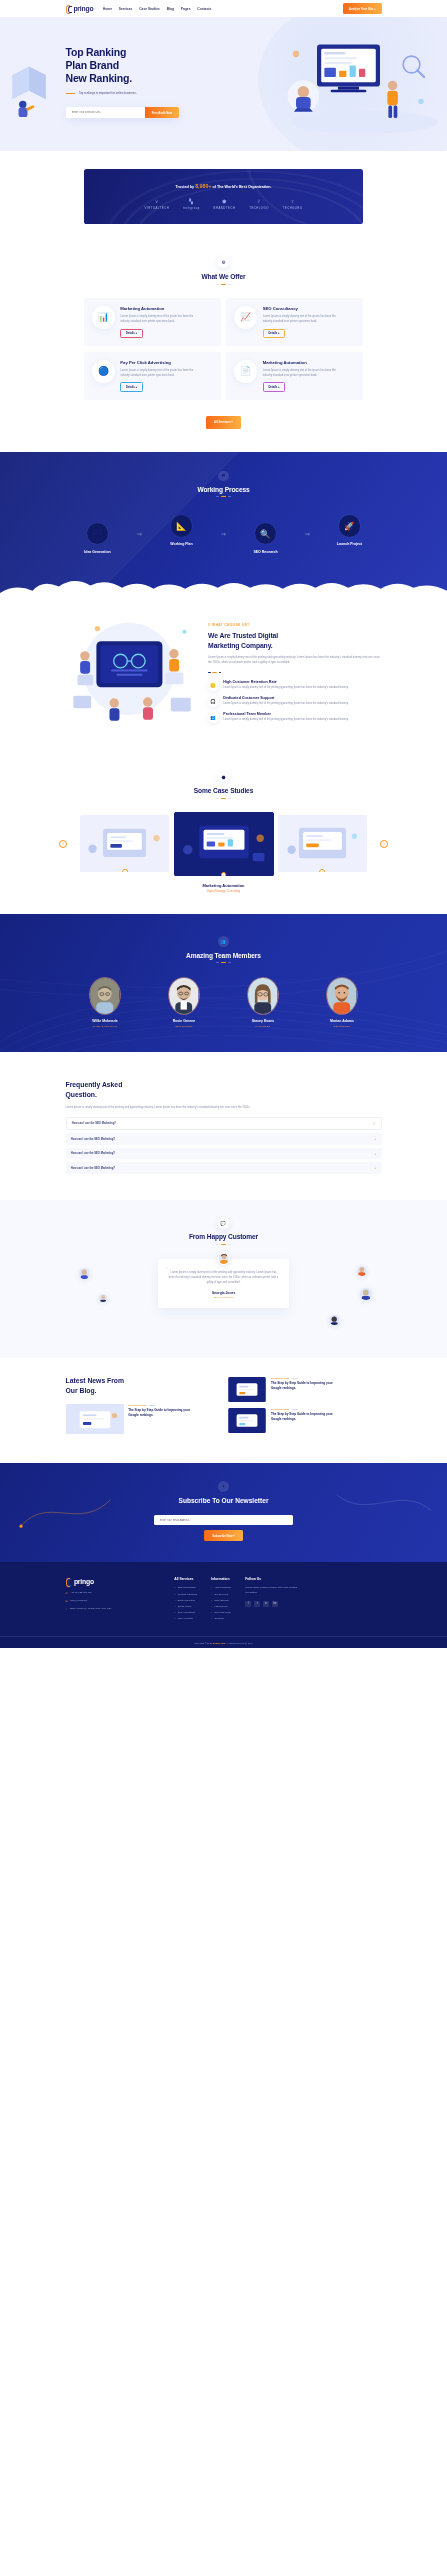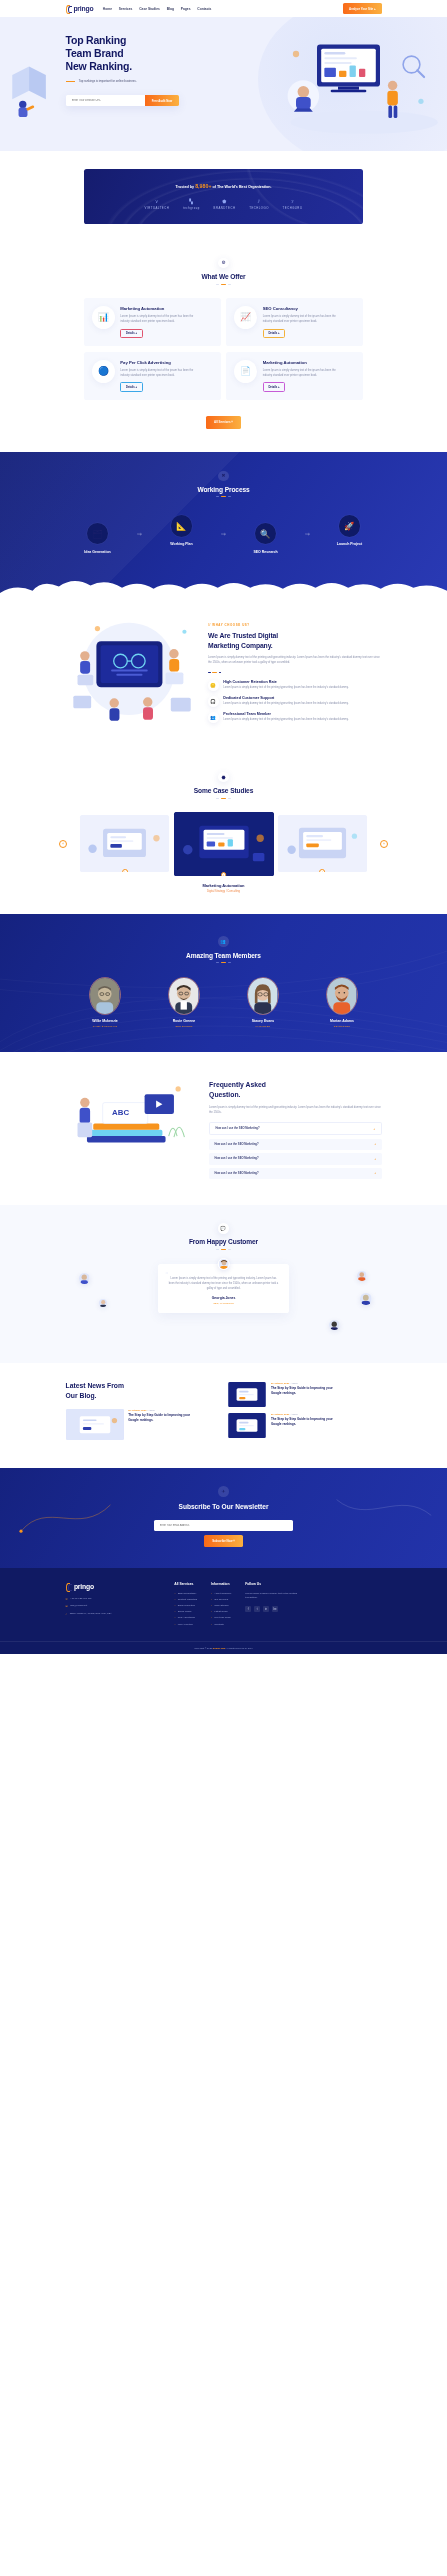--- a/index.html
+++ b/index.html
@@ -35,21 +35,21 @@
 
   
   .hero {
     height:134px; background:#eef1fd; position:relative; overflow:hidden;
   }
   .hero .blob1{
     position:absolute; right:-32px; top:-21px; width:221px; height:174px;
     background:radial-gradient(circle at 35% 40%,#dfe6fb 0%, #e8ecfc 60%, #eef1fd 100%);
     border-radius:50% 42% 48% 55%;
   }
-  .hero-content{ position:relative; z-index:5; width:316px; margin:0 auto;
+  .hero-content{ position:relative; z-index:5; width:316px; margin:12px auto;
     display:flex; padding-top:17px;}
   .hero-left{ width:142px; }
   .hero-h1{ font-size:10.5px; line-height:1.22; font-weight:700; color:#121761;
     letter-spacing:-0.2px;}
   .hero-sub{ display:flex; align-items:center; gap:3.7px; margin-top:6.8px; }
   .hero-dash{ width:9.5px; height:0.7px; background:#f7941e; flex:none;}
   .hero-sub span{ font-size:2.9px; color:#4d5274;}
   .hero-form{
     margin-top:11.6px; width:113px; height:11.6px; background:#fff;
     border-radius:1.6px; display:flex; align-items:center;
@@ -347,21 +347,21 @@
       <circle cx="250" cy="60" r="16" fill="none" stroke="#8fa4ea" stroke-width="3"></circle>
       <line x1="261" y1="71" x2="274" y2="84" stroke="#8fa4ea" stroke-width="4" stroke-linecap="round"></line>
       <circle cx="30" cy="40" r="6" fill="#f7941e" opacity=".5"></circle>
       <circle cx="268" cy="130" r="5" fill="#7fd0ef" opacity=".6"></circle>
     </svg>
 
     <div class="hero-content">
       <div class="hero-left">
         <h1 class="hero-h1">
           <span>Top Ranking</span><br>
-          <span>Team Brand</span><br>
+          <span>Plan Brand</span><br>
           <span>New Ranking.</span>
         </h1>
         <div class="hero-sub">
           <span class="hero-dash"></span>
           <span>Top rankings is important for online business.</span>
         </div>
         <div class="hero-form">
           <input type="text" placeholder="Enter Your Website URL" style="">
           <button>Free Audit Now</button>
         </div>
@@ -712,37 +712,20 @@
         </div>
         <div class="m-name">Marian Adams</div>
         <div class="m-role">DEVELOPER</div>
       </div>
 
     </div>
   </div>
 
   <div class="faq">
     <div class="faq-in">
-      <div class="faq-left">
-        <svg width="131" height="100" viewBox="0 0 250 190">
-          <rect x="40" y="120" width="150" height="12" rx="3" fill="#2e3fae"></rect>
-          <rect x="46" y="108" width="138" height="12" rx="3" fill="#6fd3f2"></rect>
-          <rect x="52" y="96" width="126" height="12" rx="3" fill="#f7941e"></rect>
-          <rect x="70" y="56" width="86" height="40" rx="4" fill="#fff" stroke="#dfe6fb"></rect>
-          <text x="88" y="80" font-size="15" font-weight="700" fill="#2e3fae" font-family="sans-serif">ABC</text>
-          <rect x="150" y="40" width="56" height="38" rx="4" fill="#2e3fae"></rect>
-          <polygon points="172,52 172,66 184,59" fill="#fff"></polygon>
-          <circle cx="36" cy="56" r="9" fill="#e3b08e"></circle>
-          <rect x="26" y="66" width="20" height="30" rx="6" fill="#3f51c9"></rect>
-          <rect x="22" y="94" width="28" height="28" rx="3" fill="#cfd8f5"></rect>
-          <path d="M196 120 q8 -30 16 0" stroke="#9fd7a8" stroke-width="2" fill="none"></path>
-          <path d="M206 122 q10 -38 20 0" stroke="#9fd7a8" stroke-width="2" fill="none"></path>
-          <circle cx="214" cy="30" r="5" fill="#f7941e" opacity=".5"></circle>
-        </svg>
-      </div>
       <div class="faq-right">
         <h2 class="faq-h2">
           <span>Frequently Asked</span><br>
           <span>Question.</span>
         </h2>
         <p class="faq-p">Lorem Ipsum is simply dummy text of the printing and typesetting industry. Lorem Ipsum has been the industry's standard dummy text ever since the 1500s.</p>
         <div class="acc">
           <div class="acc-item open">
             <span class="acc-q">How can I use the SEO Marketing?</span>
             <span class="acc-ic">+</span>

